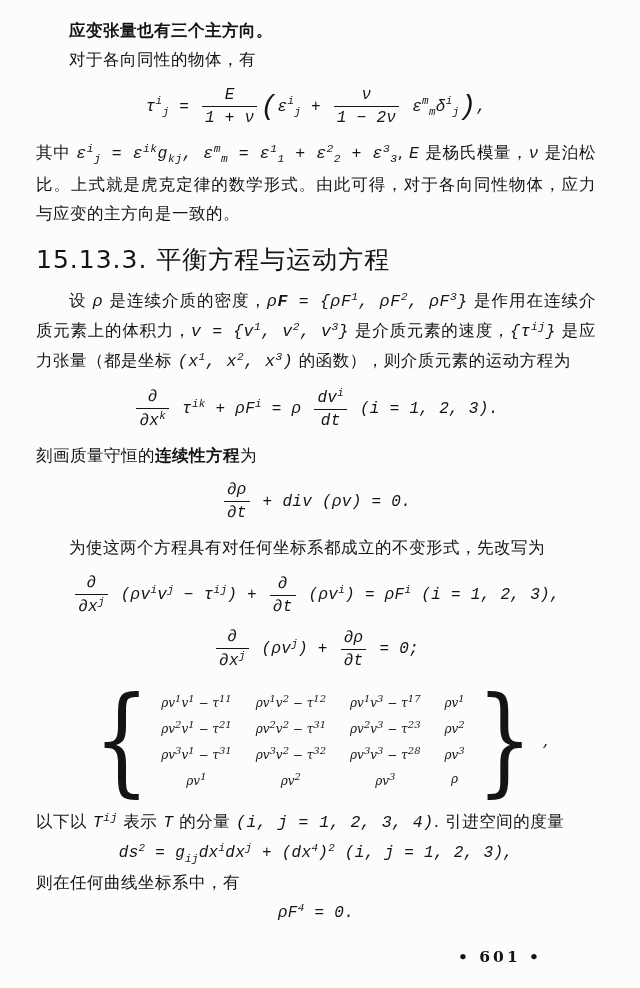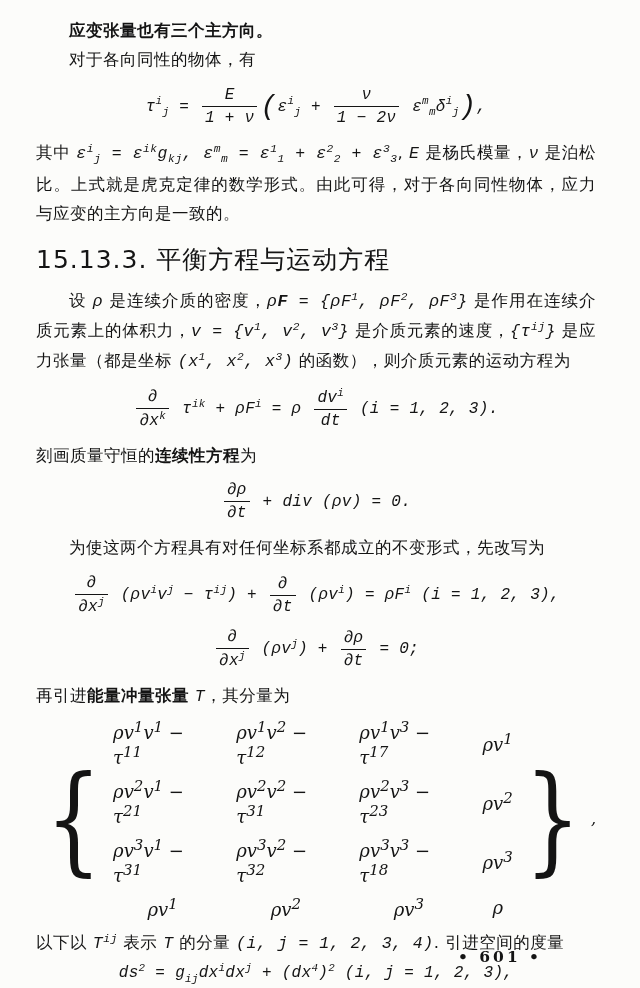--- a/index.html
+++ b/index.html
@@ -82,21 +82,21 @@
     font-weight: 300;
     line-height: 1;
     transform: scaleX(0.75);
     user-select: none;
   }
   .mgrid {
     display: grid;
     grid-template-columns: auto auto auto auto;
     column-gap: 24px;
     row-gap: 9px;
-    font-size: 18px;
+    font-size: 12px;
     margin: 0 2px;
     align-items: center;
     justify-items: center;
   }
   .matrix-comma {
     font-family: "DejaVu Serif", serif;
     font-size: 16px;
     align-self: center;
     margin-left: 1px;
   }
@@ -134,36 +134,35 @@
   <p class="para">刻画质量守恒的<b>连续性方程</b>为</p>
 
   <div class="formula"><span class="frac"><span class="num">∂ρ</span><span class="den">∂t</span></span> + div (ρv) = 0.</div>
 
   <p class="para indent">为使这两个方程具有对任何坐标系都成立的不变形式，先改写为</p>
 
   <div class="formula"><span class="frac"><span class="num">∂</span><span class="den">∂x<sup>j</sup></span></span> (ρv<sup>i</sup>v<sup>j</sup> − τ<sup>ij</sup>) + <span class="frac"><span class="num">∂</span><span class="den">∂t</span></span> (ρv<sup>i</sup>) = ρF<sup>i</sup> (i = 1, 2, 3),</div>
 
   <div class="formula"><span class="frac"><span class="num">∂</span><span class="den">∂x<sup>j</sup></span></span> (ρv<sup>j</sup>) + <span class="frac"><span class="num">∂ρ</span><span class="den">∂t</span></span> = 0;</div>
 
-  <p class="para">再引进<b>能量冲量张量</b> <i>T</i>，其分量为</p>
 
   <div class="matrix-wrap">
     <span class="brace">{</span>
     <div class="mgrid">
       <span>ρv<sup>1</sup>v<sup>1</sup> − τ<sup>11</sup></span>
       <span>ρv<sup>1</sup>v<sup>2</sup> − τ<sup>12</sup></span>
       <span>ρv<sup>1</sup>v<sup>3</sup> − τ<sup>17</sup></span>
       <span>ρv<sup>1</sup></span>
       <span>ρv<sup>2</sup>v<sup>1</sup> − τ<sup>21</sup></span>
       <span>ρv<sup>2</sup>v<sup>2</sup> − τ<sup>31</sup></span>
       <span>ρv<sup>2</sup>v<sup>3</sup> − τ<sup>23</sup></span>
       <span>ρv<sup>2</sup></span>
       <span>ρv<sup>3</sup>v<sup>1</sup> − τ<sup>31</sup></span>
       <span>ρv<sup>3</sup>v<sup>2</sup> − τ<sup>32</sup></span>
-      <span>ρv<sup>3</sup>v<sup>3</sup> − τ<sup>18</sup></span>
+      <span>ρv<sup>3</sup>v<sup>3</sup> − τ<sup>28</sup></span>
       <span>ρv<sup>3</sup></span>
       <span>ρv<sup>1</sup></span>
       <span>ρv<sup>2</sup></span>
       <span>ρv<sup>3</sup></span>
       <span>ρ</span>
     </div>
     <span class="brace">}</span>
     <span class="matrix-comma">,</span>
   </div>
 

